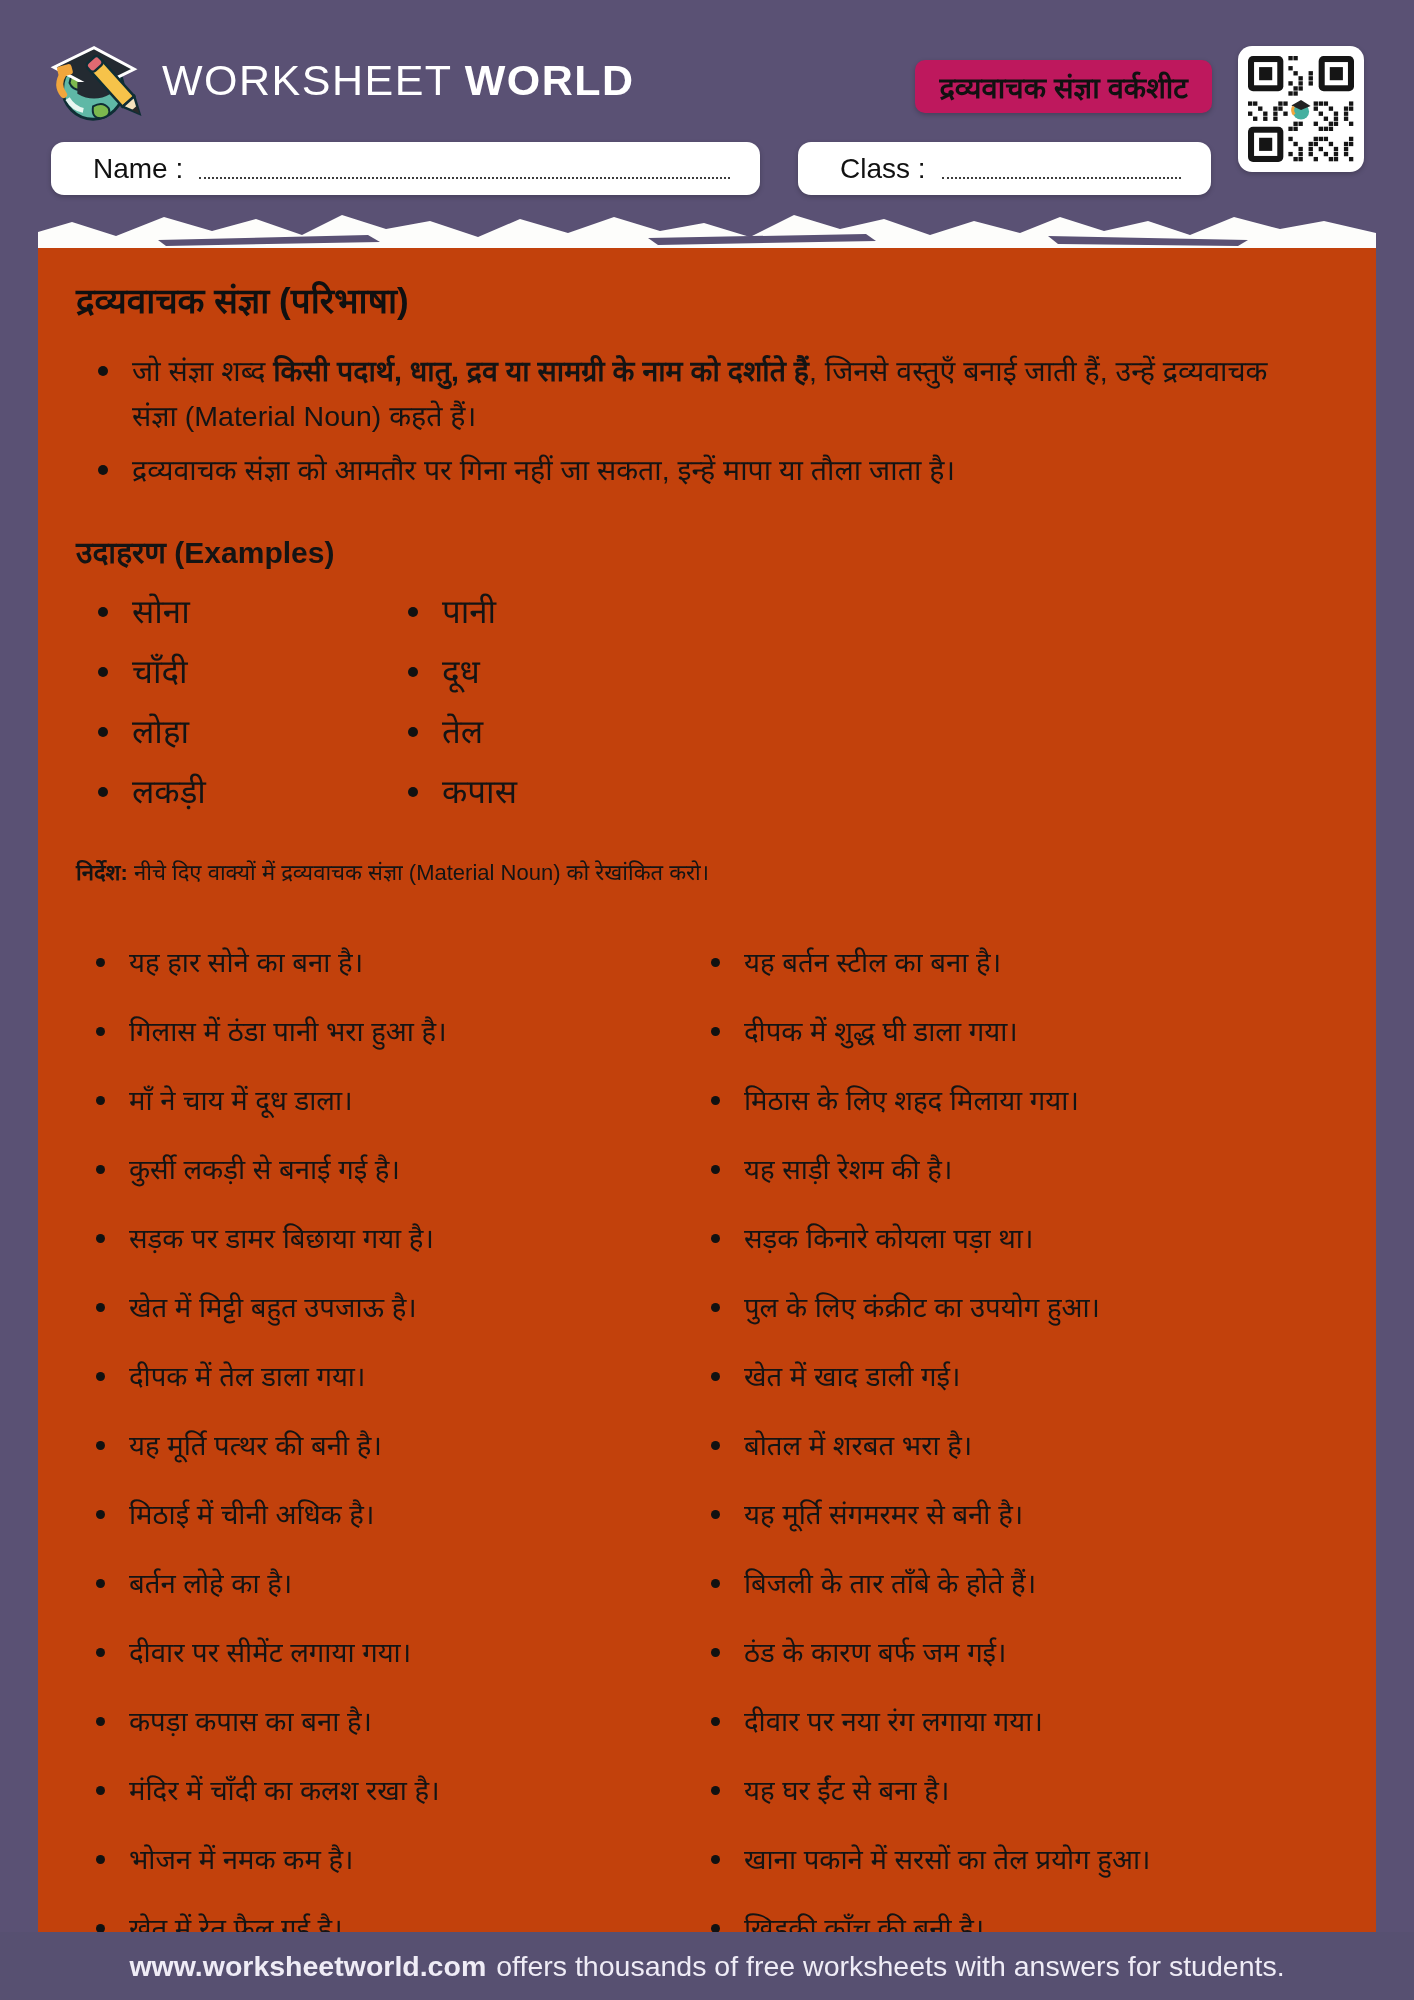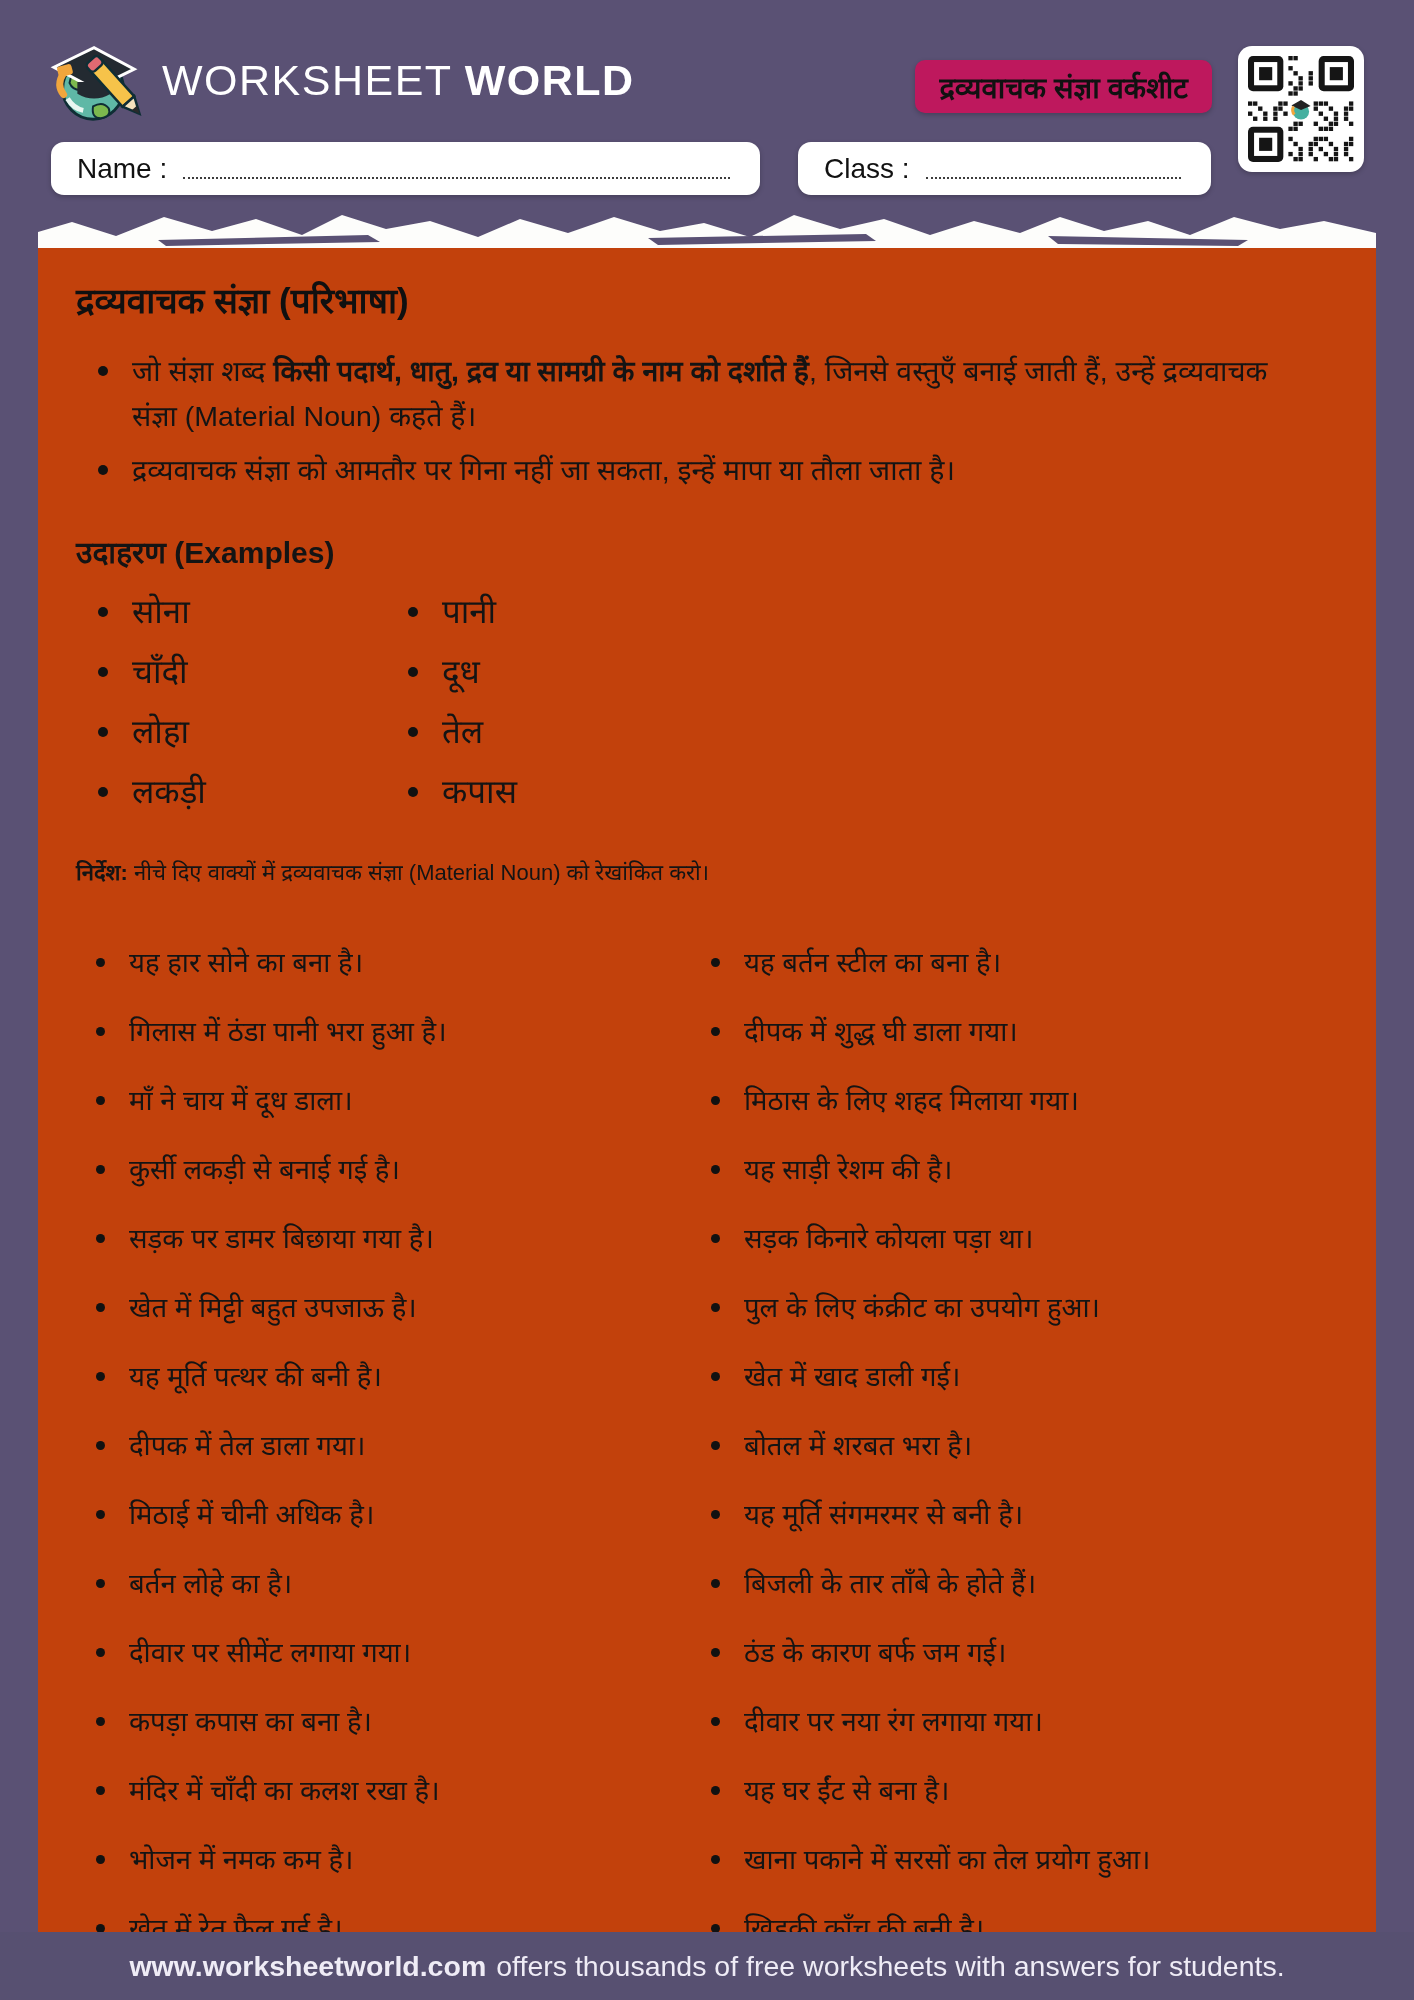--- a/index.html
+++ b/index.html
@@ -20,21 +20,21 @@
     box-shadow:0 2px 5px rgba(0,0,0,.22);white-space:nowrap;
   }
   .qr-box{
     position:absolute;top:46px;right:50px;width:126px;height:126px;background:#fff;
     border-radius:14px;box-shadow:0 2px 5px rgba(0,0,0,.22);
     display:flex;align-items:center;justify-content:center;
   }
   .field{
     position:absolute;top:142px;height:53px;background:#fff;border-radius:13px;
     box-sizing:border-box;display:flex;align-items:flex-end;
-    padding:0 26px 6px 26px;font-size:28px;color:#111;
+    padding:0 26px 6px 42px;font-size:28px;color:#111;
     box-shadow:0 2px 5px rgba(0,0,0,.22);
   }
   .field .lbl{line-height:40px;white-space:nowrap;}
   .field .line{flex:1;border-bottom:2.5px dotted #3c3c3c;margin:0 4px 10px 16px;height:26px;}
   .name-field{left:51px;width:709px;}
   .class-field{left:798px;width:413px;}
   
   .tear{position:absolute;left:38px;top:208px;width:1338px;height:42px;}
   .paper{position:absolute;left:38px;right:38px;top:248px;bottom:65px;background:#c2410c;}
   .content{padding:28px 34px 0 38px;}
@@ -314,25 +314,25 @@
           <li class="row">
           <span class="dot"></span>
           <span>सड़क पर डामर बिछाया गया है।</span>
         </li>
           <li class="row">
           <span class="dot"></span>
           <span>खेत में मिट्टी बहुत उपजाऊ है।</span>
         </li>
           <li class="row">
           <span class="dot"></span>
+          <span>दीपक में तेल डाला गया।</span>
+        </li>
+          <li class="row">
+          <span class="dot"></span>
           <span>यह मूर्ति पत्थर की बनी है।</span>
-        </li>
-          <li class="row">
-          <span class="dot"></span>
-          <span>दीपक में तेल डाला गया।</span>
         </li>
           <li class="row">
           <span class="dot"></span>
           <span>मिठाई में चीनी अधिक है।</span>
         </li>
           <li class="row">
           <span class="dot"></span>
           <span>बर्तन लोहे का है।</span>
         </li>
           <li class="row">

